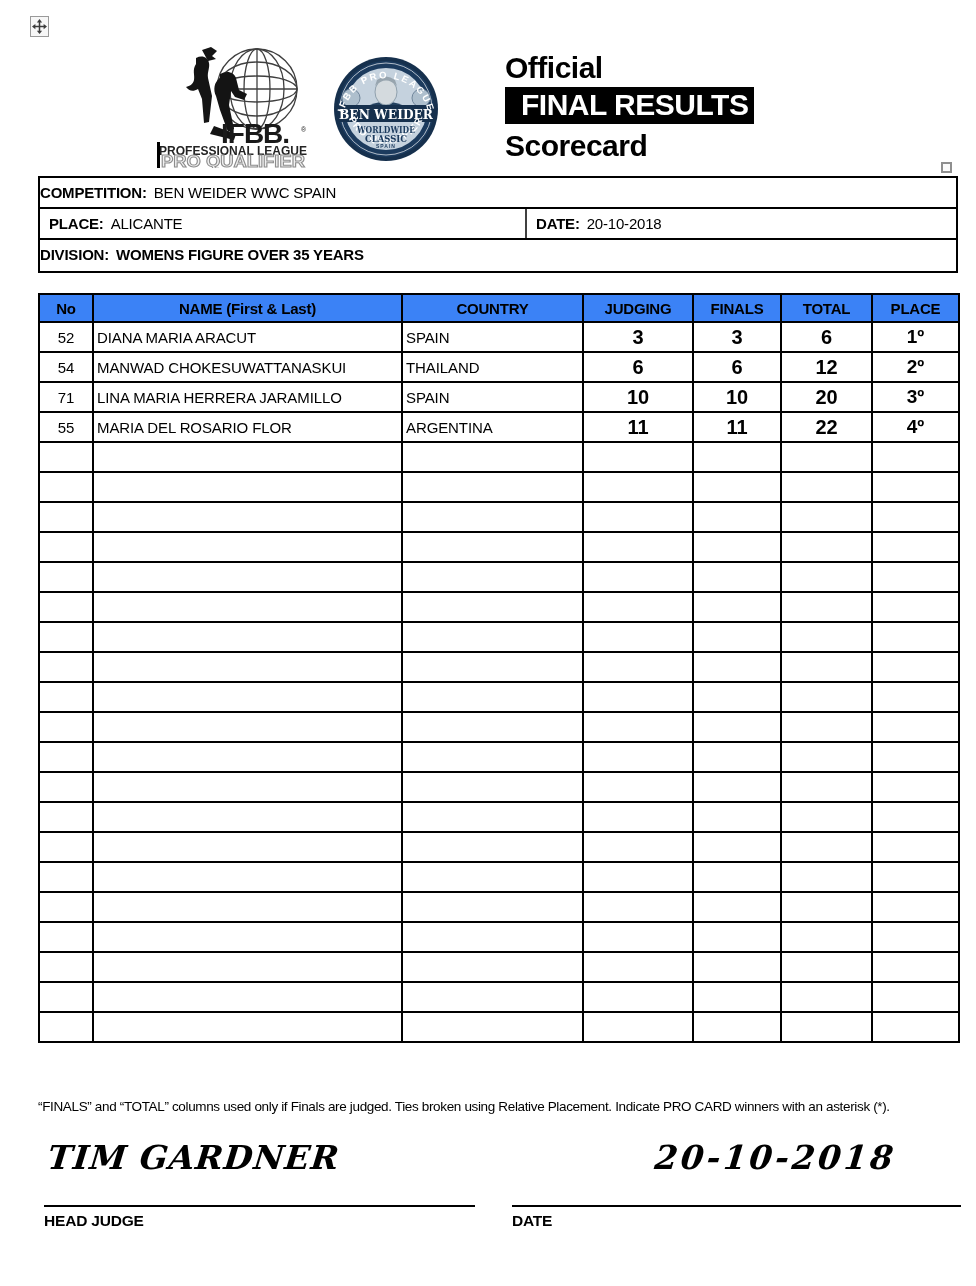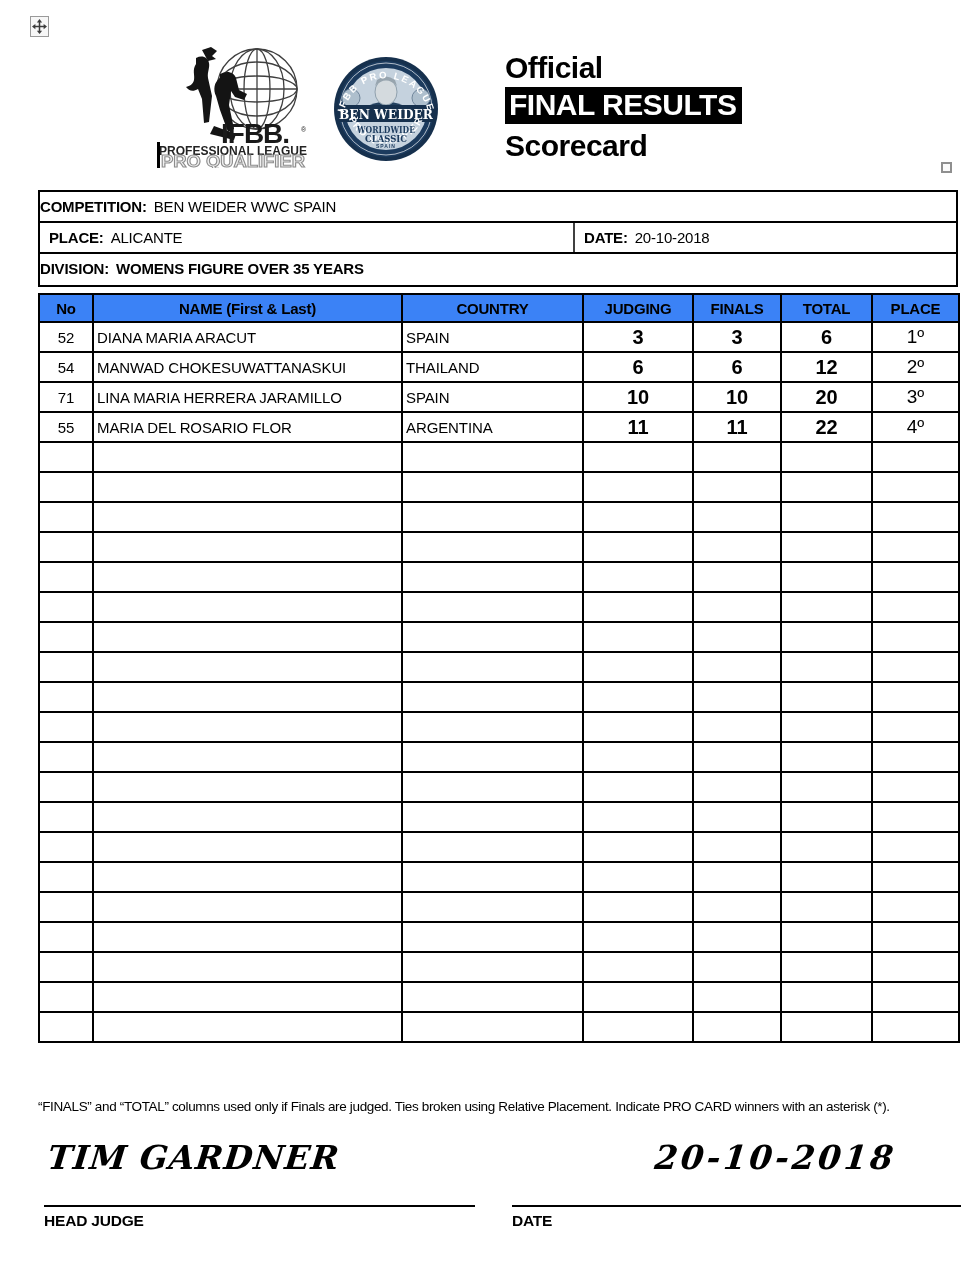--- a/index.html
+++ b/index.html
@@ -24,56 +24,56 @@
   .text-cursor { position: absolute; left: 157px; top: 142px; width: 3px; height: 26px; background: #000; }
   .badge { position: absolute; left: 333px; top: 56px; width: 106px; height: 106px; }
 
   
   .title-block { position: absolute; left: 505px; top: 48px; }
   .t1, .t3 { font-size: 30px; font-weight: 800; letter-spacing: -0.5px; line-height: 39px; }
   .t2-wrap { line-height: 39px; height: 39px; }
   .t2 {
     display: inline-block; background: #000; color: #fff;
     font-size: 30px; font-weight: 800; letter-spacing: -0.5px;
-    padding: 1px 6px 2px 4px; line-height: 34px;
+    padding: 1px 6px 2px 16px; line-height: 34px;
   }
   .resize-square {
     position: absolute; left: 941px; top: 162px; width: 11px; height: 11px;
     border: 2px solid #8f8f8f; background: #fbfbfb;
   }
 
   
   .info-box {
-    position: absolute; left: 38px; top: 190px; width: 920px;
+    position: absolute; left: 38px; top: 176px; width: 920px;
     border: 2px solid #000; background: #fff;
   }
   .info-row { height: 31px; line-height: 30px; white-space: nowrap; overflow: hidden; }
   .info-row.r1, .info-row.r2 { border-bottom: 2px solid #000; }
   .lbl { font-weight: 700; font-size: 15px; letter-spacing: -0.2px; }
   .val { font-size: 15px; letter-spacing: -0.2px; padding-left: 7px; }
-  .info-row.r2 { display: flex; gap: 48px; }
+  .info-row.r2 { display: flex; }
   .place-cell { width: 485px; padding-left: 9px; }
   .date-cell { flex: 1; border-left: 2px solid #404040; padding-left: 9px; }
 
   
   table.score-table {
     position: absolute; left: 38px; top: 293px; width: 920px;
     border-collapse: collapse; table-layout: fixed;
   }
   .score-table th, .score-table td { border: 2px solid #000; overflow: hidden; white-space: nowrap; }
   .score-table th {
     background: #3b82f6; height: 28px;
     font-size: 15px; font-weight: 700; letter-spacing: -0.2px; text-align: center;
   }
   .score-table th.h-name, .score-table th.h-country { text-align: center; }
   .score-table td { height: 30px; font-size: 15px; letter-spacing: -0.1px; }
   td.c-no { text-align: center; font-size: 15px; margin-left: 12px; }
   td.c-name, td.c-country { text-align: left; padding-left: 3px; }
   td.c-num { text-align: center; font-size: 20px; font-weight: 700; }
-  td.c-place { text-align: center; font-size: 19px; font-weight: 400; }
+  td.c-place { text-align: center; font-size: 19px; font-weight: 700; }
 
   
   .footnote {
     position: absolute; left: 38px; top: 1099px; width: 930px;
     font-size: 13.5px; letter-spacing: -0.35px; white-space: nowrap;
   }
 
   
   .sig-script {
     position: absolute; top: 1138px;

